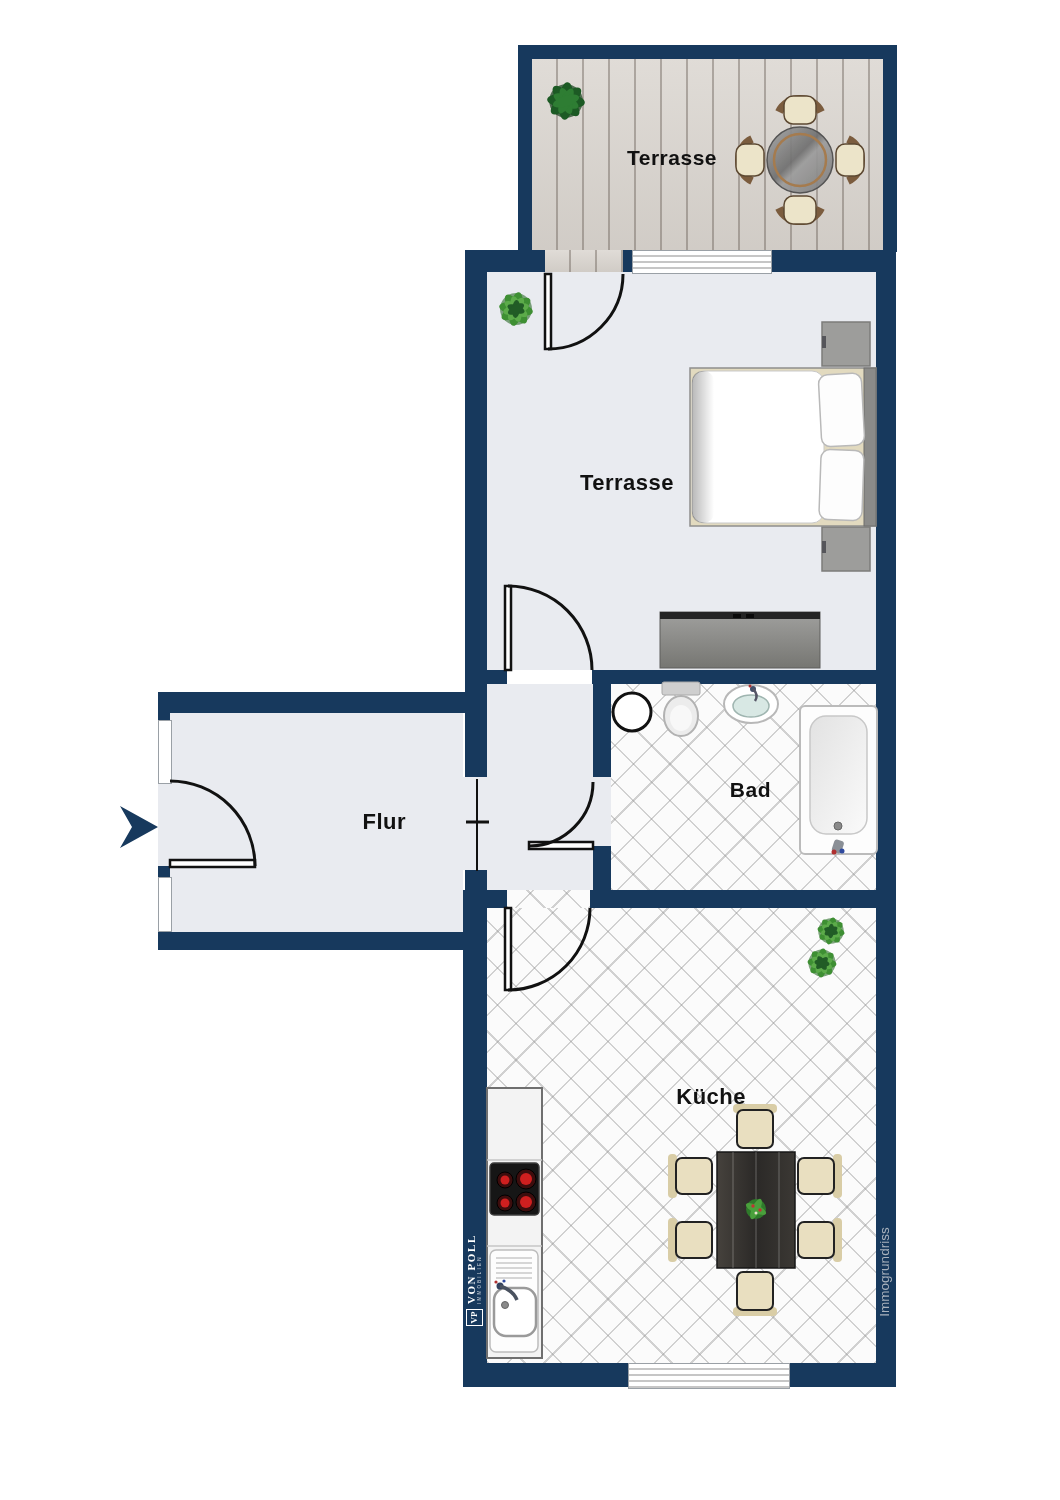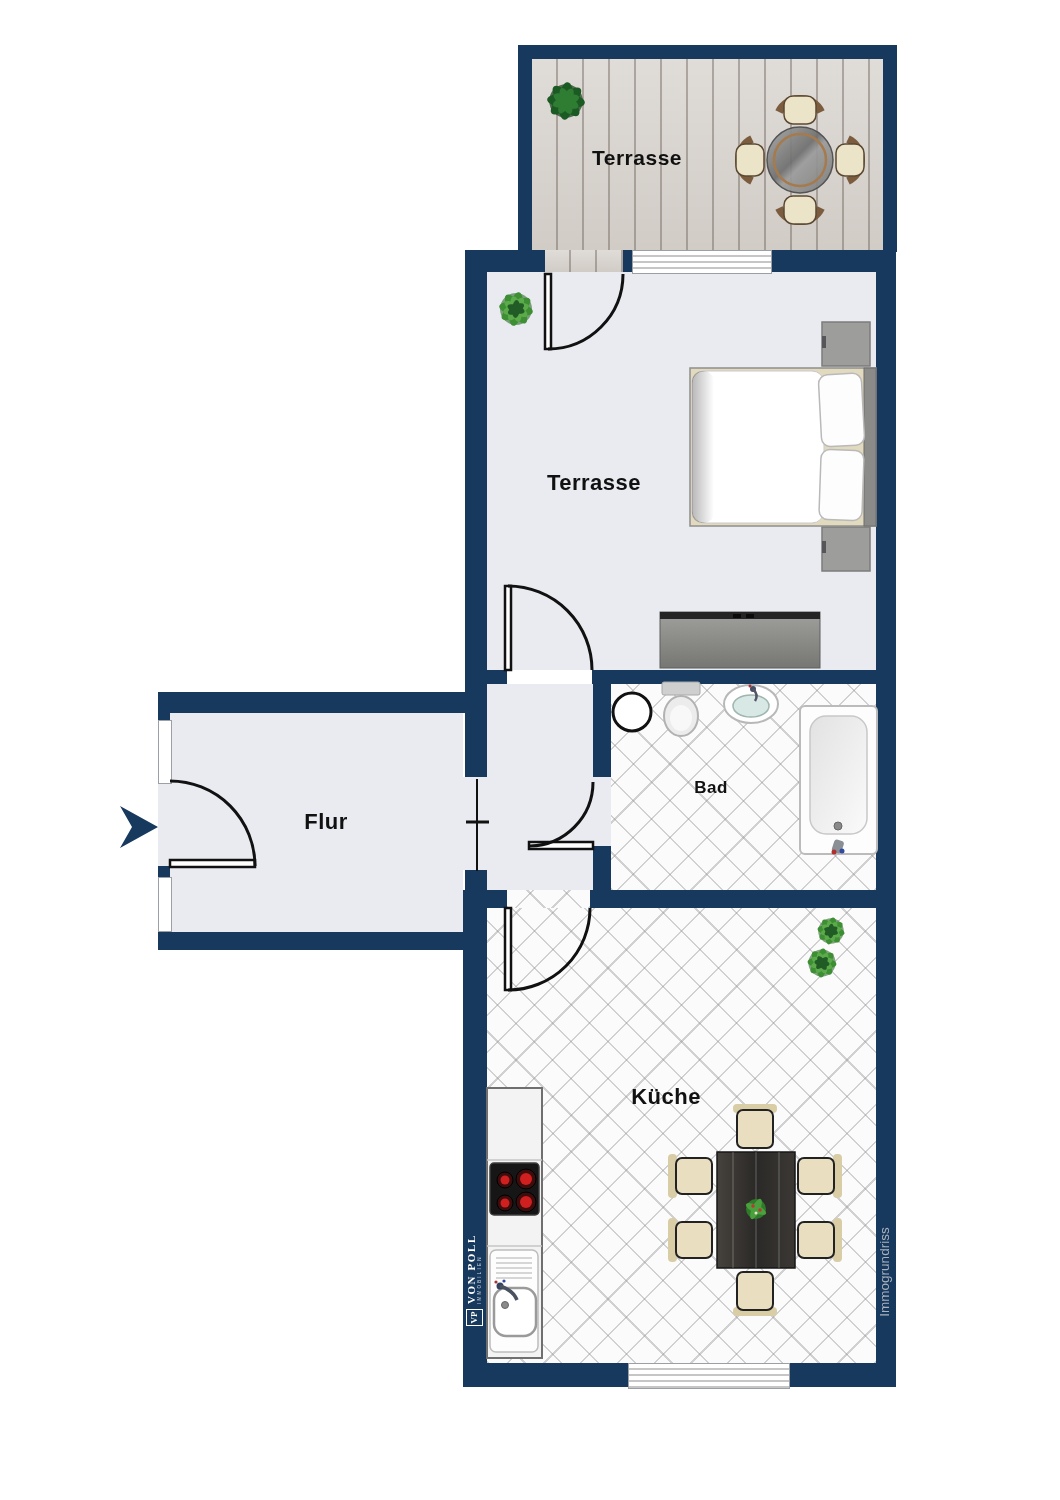--- a/index.html
+++ b/index.html
@@ -17,21 +17,21 @@
     background-image:
       repeating-linear-gradient(45deg, rgba(140,140,140,.38) 0 1.6px, transparent 1.6px 26px),
       repeating-linear-gradient(-45deg, rgba(140,140,140,.38) 0 1.6px, transparent 1.6px 26px);}
   .wood{position:absolute;background-color:#d9d4ce;
     background-image:
       repeating-linear-gradient(90deg, transparent 0 24px, rgba(110,100,92,.45) 24px 26px),
       linear-gradient(180deg, rgba(255,255,255,.18), rgba(0,0,0,.04));}
   .window-h{position:absolute;border:1.5px solid #9aa0a6;
     background:repeating-linear-gradient(180deg,#fff 0 4.5px,#c6c6c6 4.5px 6px);}
   .window-v{position:absolute;border:1px solid #9aa0a6;background:#fff;}
-  .room-label{position:absolute;color:#111;font-weight:bold;text-align:center;
+  .room-label{position:absolute;color:#111;font-weight:bold;text-align:right;
     letter-spacing:.5px;}
   svg.overlay{position:absolute;left:0;top:0;z-index:40;}
   .layer-floors{z-index:10;} .layer-walls{z-index:20;} .layer-open{z-index:30;}
   .room-label{z-index:50;}
   .brand{position:absolute;width:112px;height:22px;z-index:60;transform:rotate(-90deg);
     display:flex;align-items:center;justify-content:center;gap:5px;}
   .vp-box{width:15px;height:15px;border:1px solid #fff;color:#fff;flex:0 0 auto;
     font:700 9px "Liberation Serif",serif;display:flex;align-items:center;justify-content:center;}
   .vp-col{display:flex;flex-direction:column;}
   .vp-name{color:#fff;font:600 11px "Liberation Serif",serif;letter-spacing:1.6px;line-height:1;white-space:nowrap;}
@@ -318,21 +318,21 @@
       </g>
       <g>
         <line x1="477" y1="779" x2="477" y2="871" stroke-width="2"></line>
         <line x1="466" y1="822" x2="489" y2="822" stroke-width="3"></line>
       </g>
     </g>
   </svg>
 
   <div class="room-label" style="left:557px;top:146px;width:160px;font-size:21px;">Terrasse</div>
   <div class="room-label" style="left:514px;top:470px;width:160px;font-size:22px;">Terrasse</div>
-  <div class="room-label" style="left:651px;top:778px;width:120px;font-size:17px;">Bad</div>
+  <div class="room-label" style="left:651px;top:778px;width:120px;font-size:21px;">Bad</div>
   <div class="room-label" style="left:246px;top:809px;width:160px;font-size:22px;">Flur</div>
   <div class="room-label" style="left:586px;top:1084px;width:160px;font-size:22px;">Küche</div>
 
   <div class="brand" style="left:418px;top:1269px;">
     <span class="vp-box">VP</span>
     <span class="vp-col">
       <span class="vp-name">VON POLL</span>
       <span class="vp-sub">IMMOBILIEN</span>
     </span>
   </div>

